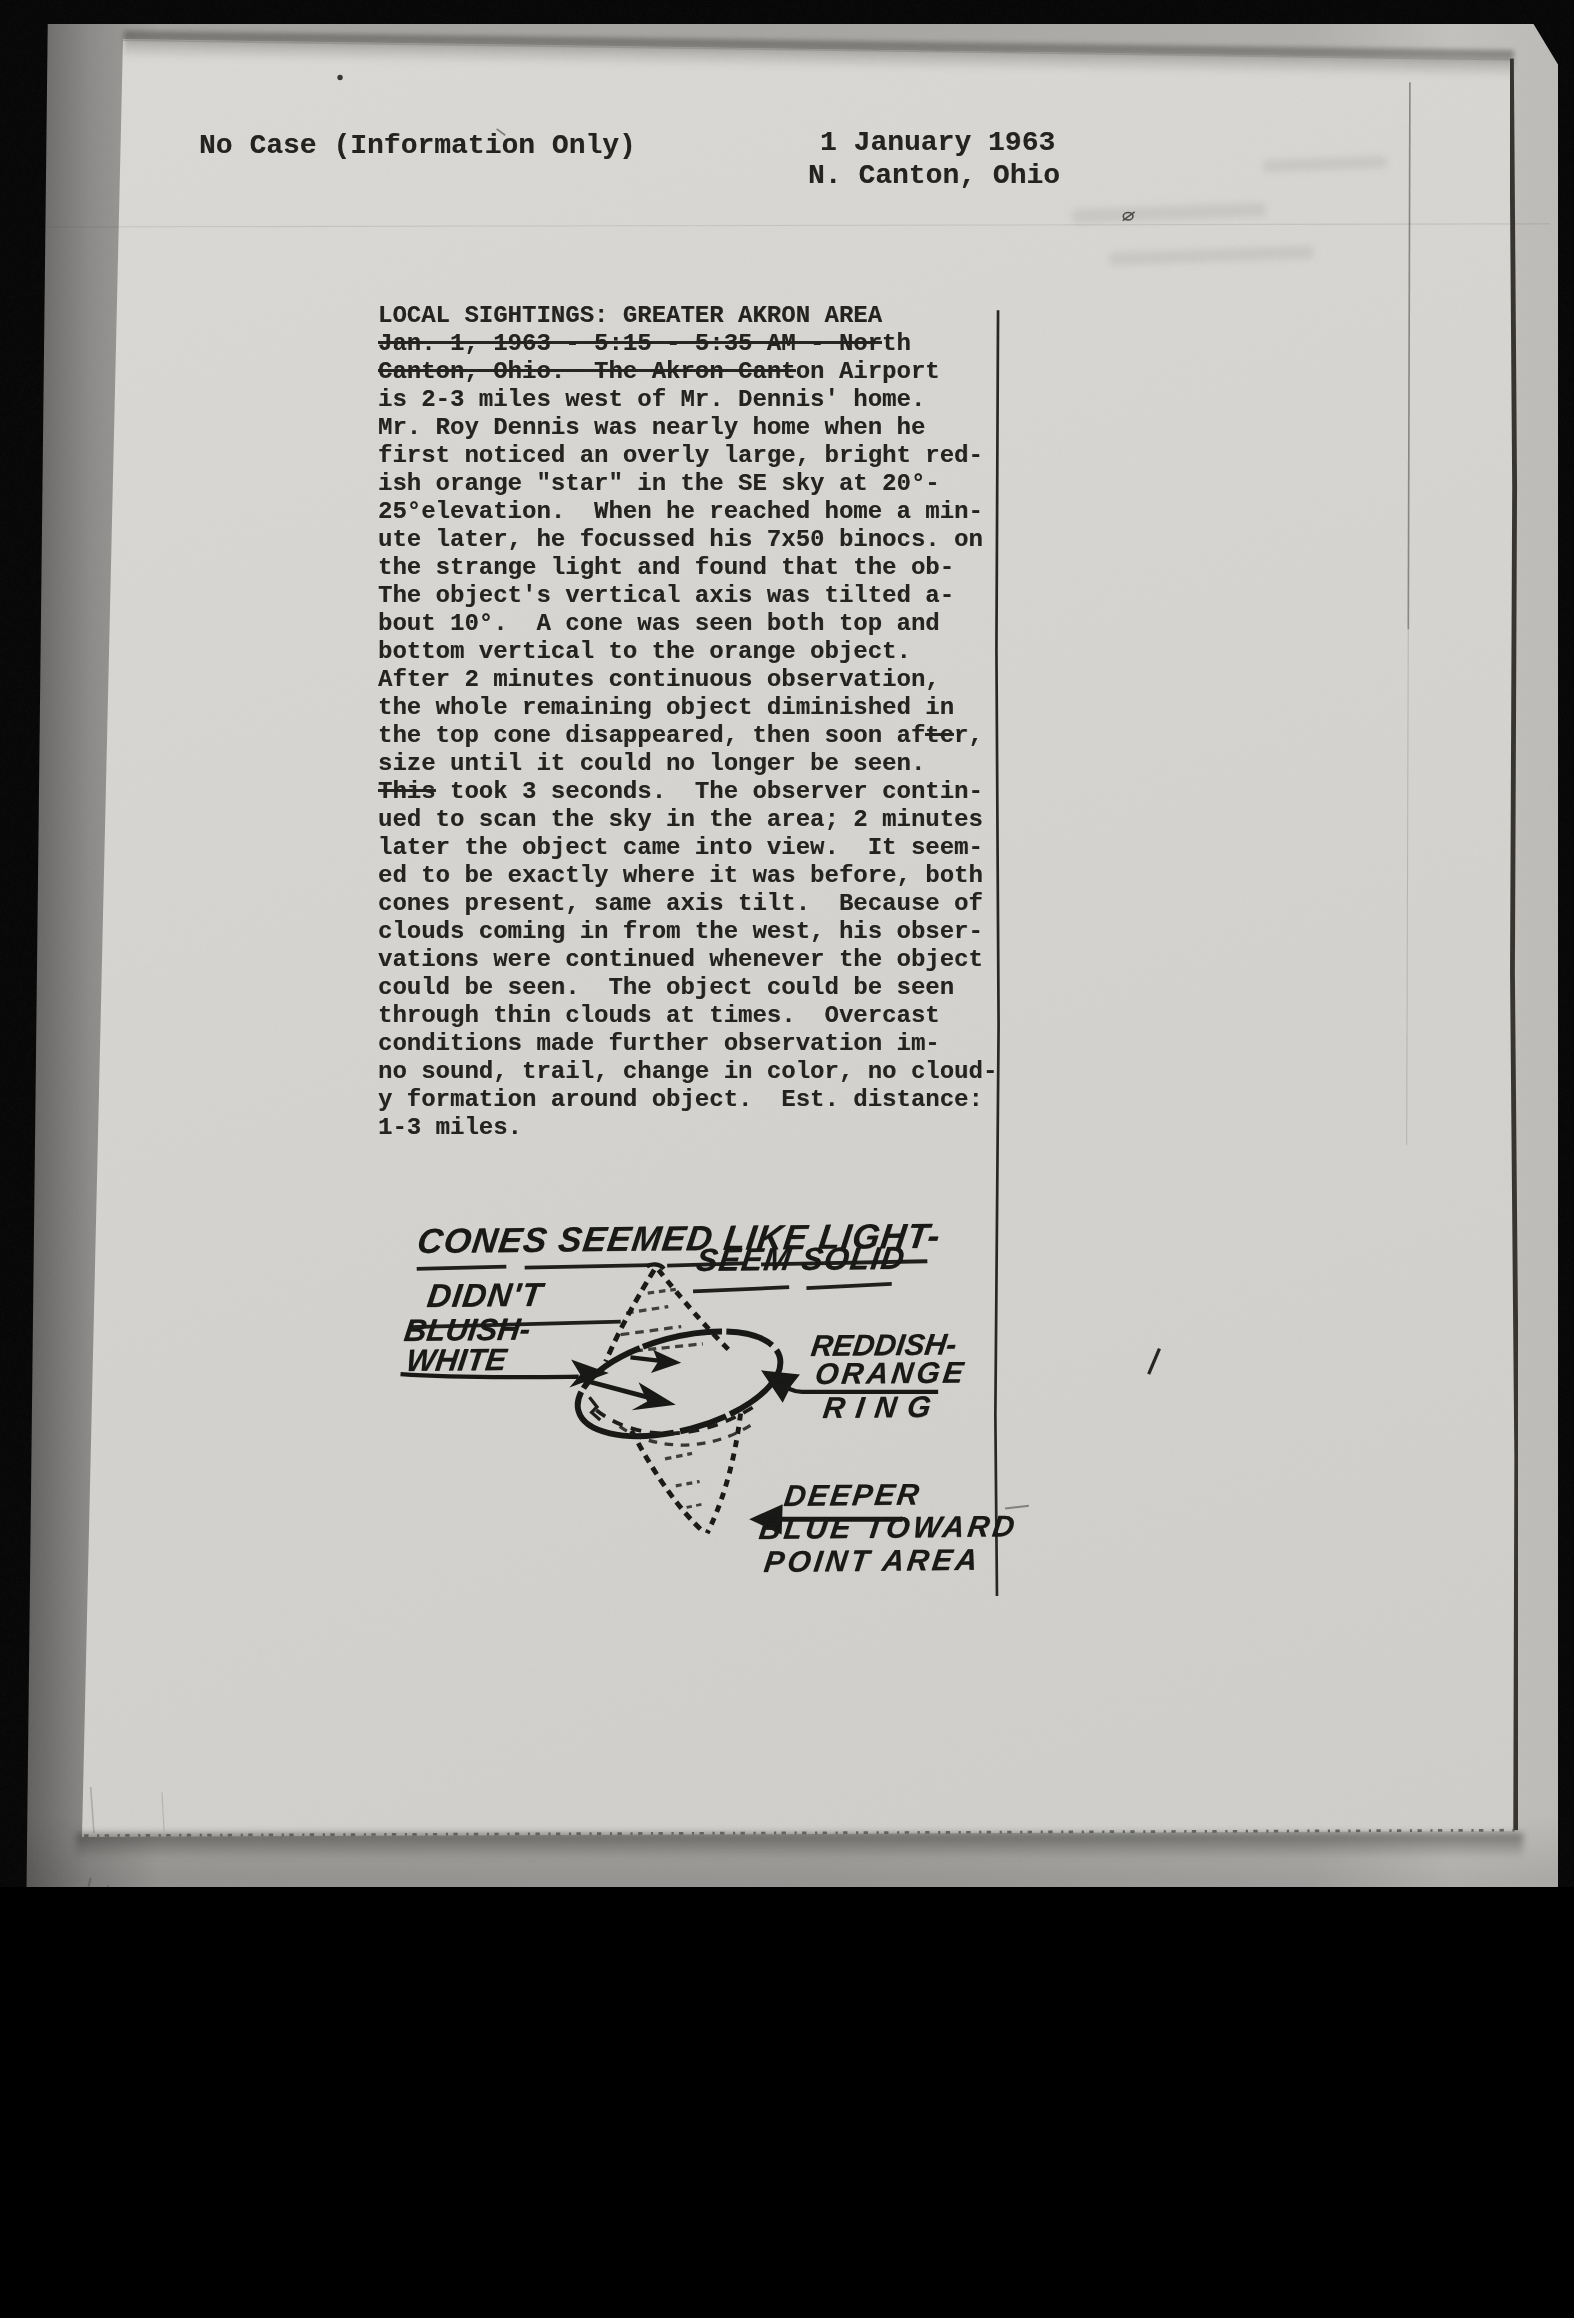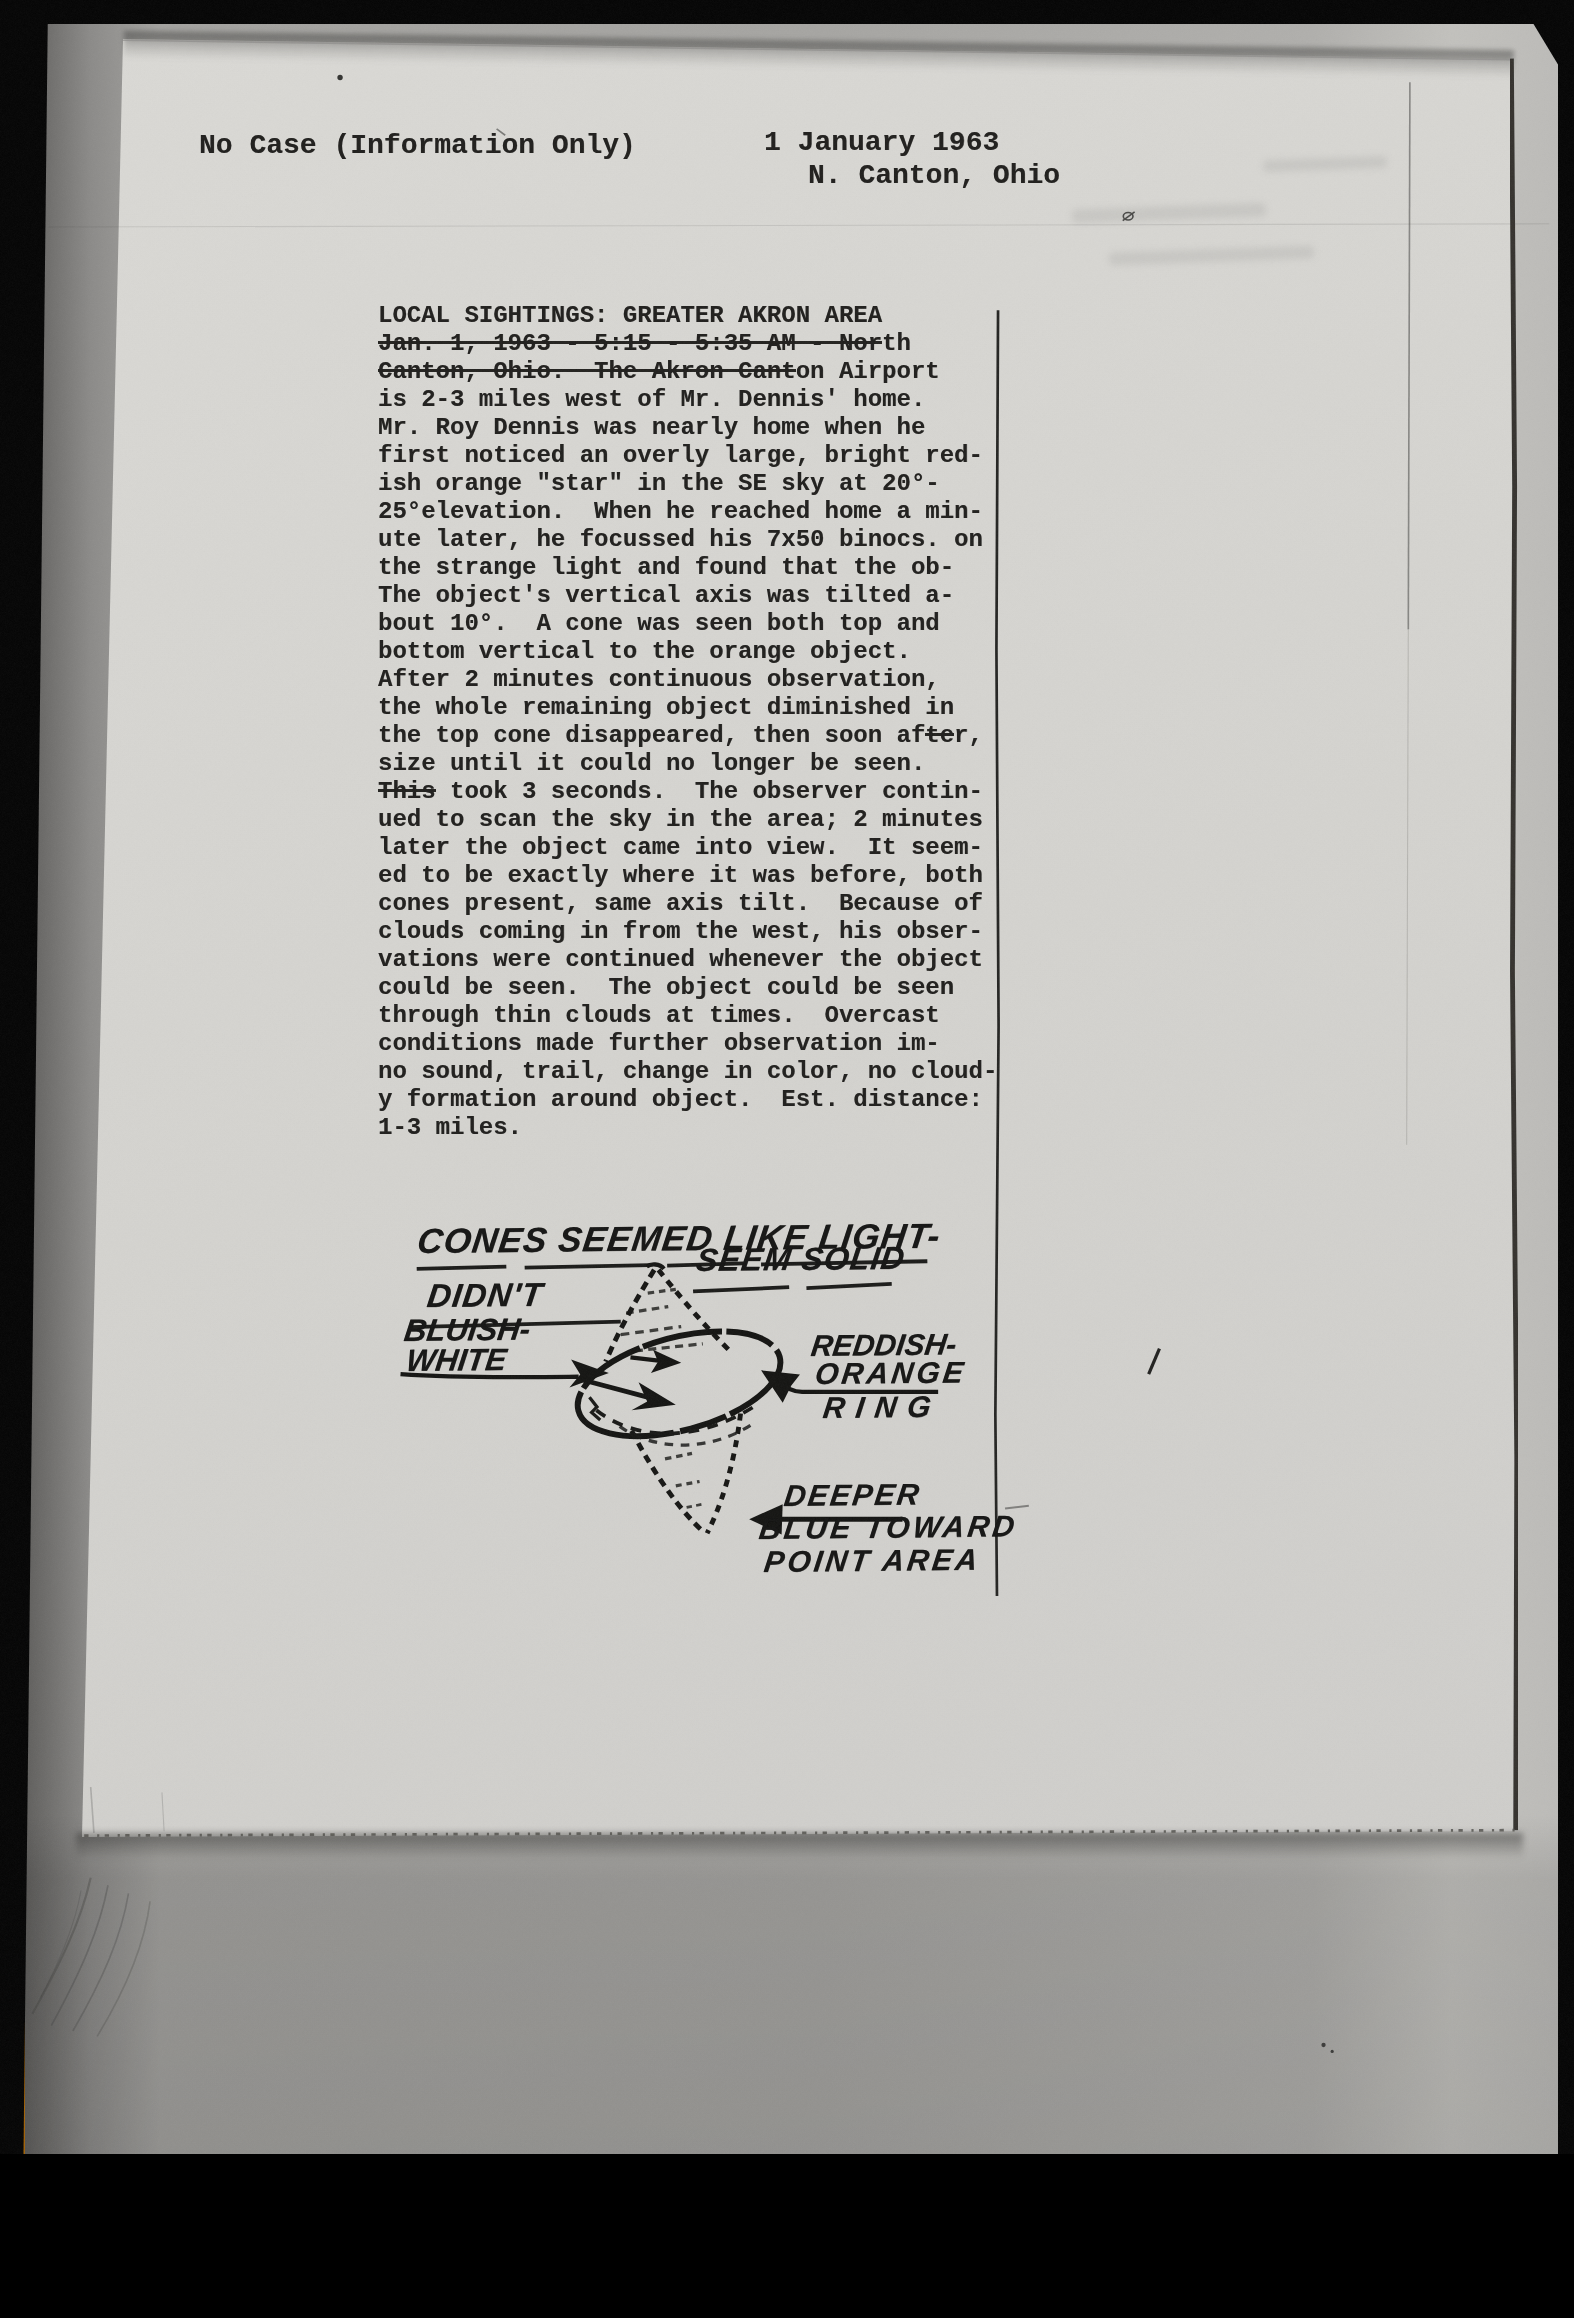--- a/index.html
+++ b/index.html
@@ -1,17 +1,17 @@
 <!DOCTYPE html>
 <html style="font-size:8.6px"><head>
 <meta charset="utf-8">
 <style>
   html,body{margin:0;padding:0;background:#000;}
   .scan{
-    position:relative;width:1574px;height:2154px;background:#a16207;
+    position:relative;width:1574px;height:1887px;background:#a16207;
     overflow:hidden;font-family:"Liberation Sans",sans-serif;
   }
   
   .outer-page{
     position:absolute;left:25px;top:16px;width:1534px;height:2282px;
     background:linear-gradient(90deg,#5f5e5c 0,#8b8a88 65px,#a3a29f 135px,#a6a5a2 52%,#b0afac 84%,#c2c1bd 93%,#bcbbb8 100%);
   }
   .outer-page-bottom-tint{
     position:absolute;left:25px;top:1814px;width:1534px;height:485px;
     background:linear-gradient(180deg,rgba(0,0,0,0) 0,rgba(0,0,0,0.10) 65px,rgba(0,0,0,0.13) 100%);
@@ -36,21 +36,21 @@
     clip-path:polygon(1519px 0,1574px 0,1574px 91px);background:#040404;}
   .black-band-bottom{position:absolute;left:0;top:2298px;width:1574px;height:21px;background:#040404;}
   .black-band-left{position:absolute;left:0;top:0;width:49px;height:2319px;
     clip-path:polygon(0 0,48px 0,21.6px 2319px,0 2319px);background:#040404;}
   .black-band-right{position:absolute;left:1558px;top:0;width:16px;height:2319px;background:#040404;}
 
   
   .typed{color:#201f1d;font-family:"Liberation Mono",monospace;
     text-shadow:0.3px 0.4px 0 rgba(25,25,23,0.45);}
   .hdr-left{position:absolute;left:199px;top:130px;font-size:28px;font-weight:700;letter-spacing:0;white-space:pre;}
-  .hdr-date{position:absolute;left:764px;top:127px;font-size:28px;font-weight:700;white-space:pre;}
+  .hdr-date{position:absolute;left:820px;top:127px;font-size:28px;font-weight:700;white-space:pre;}
   .hdr-loc{position:absolute;left:808px;top:160px;font-size:28px;font-weight:700;white-space:pre;}
   .typed-block{position:absolute;left:378px;top:302px;width:653px;font-size:24px;font-weight:600;}
   .tline{height:28px;white-space:pre;}
   .tline .u{border-bottom:3.2px solid #23221f;padding-bottom:12px;}
 
   
   .hw{position:absolute;color:#151514;font-family:"Liberation Sans",sans-serif;
     font-style:italic;font-weight:700;transform:skewX(-8deg) rotate(-0.6deg);
     transform-origin:left bottom;white-space:pre;
     text-shadow:0.3px 0.3px 0 rgba(10,10,10,0.55);}

